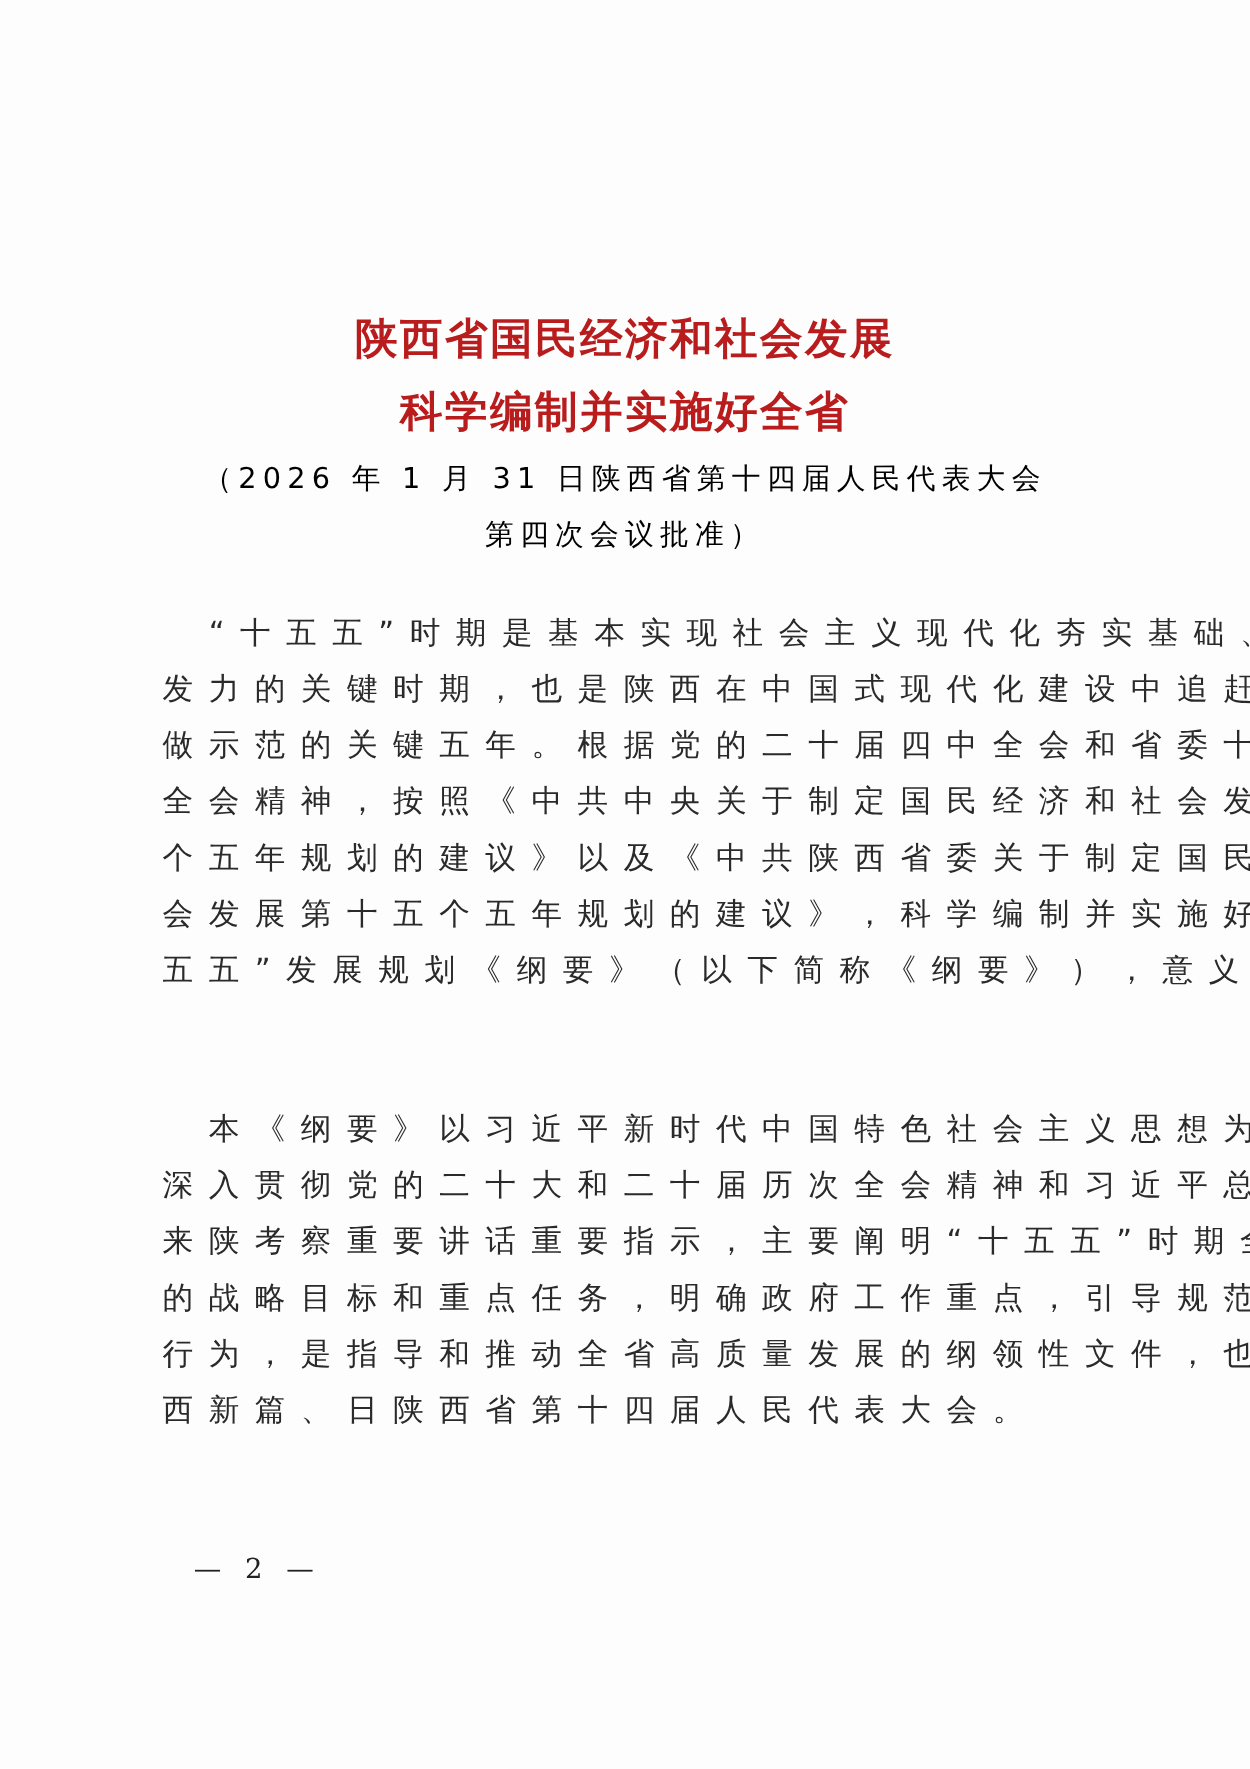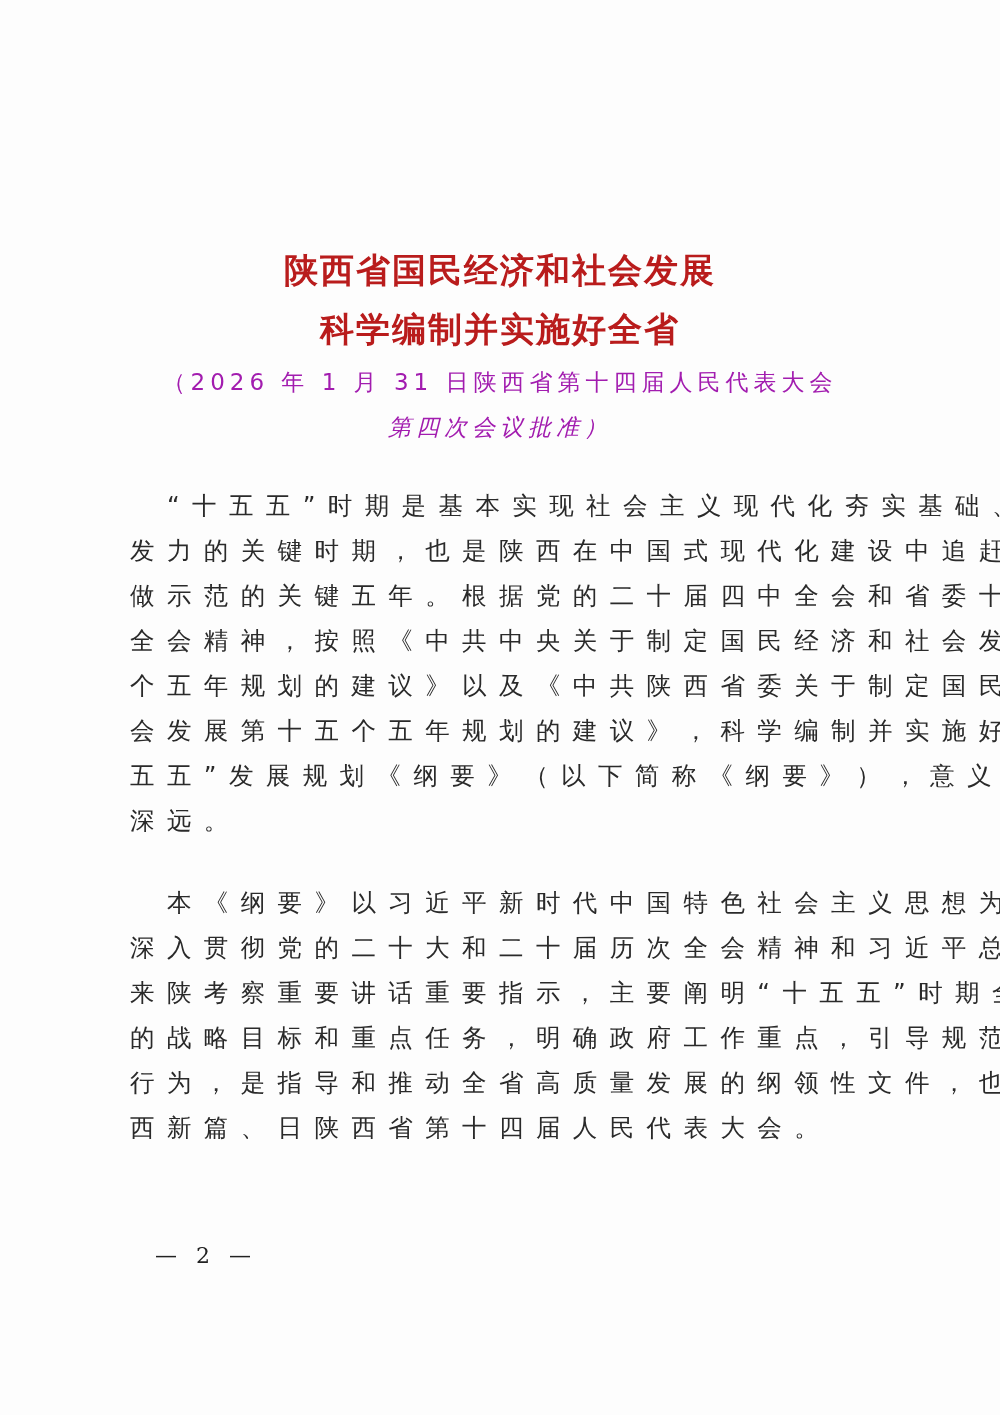--- a/index.html
+++ b/index.html
@@ -8,24 +8,24 @@
   .title {
     position: absolute; left: 0; width: 1000px; text-align: center;
     font-family: "DejaVu Serif", "Liberation Serif", serif;
     font-weight: bold; font-size: 34px; color: #b91c1c; letter-spacing: 2px;
   }
   .t1 { top: 248px; }
   .t2 { top: 307px; }
   .sub {
     position: absolute; left: 0; width: 1000px; text-align: center;
     font-family: "DejaVu Sans", "Liberation Sans", sans-serif;
-    font-size: 23px; color: #a21caf; letter-spacing: 5px;
+    font-size: 23px; color: #000000; letter-spacing: 5px;
   }
   .s1 { top: 367px; }
-  .s2 { top: 412px; font-style: italic; }
+  .s2 { top: 412px; }
   .para {
     position: absolute; left: 130px; width: 745px;
     font-family: "DejaVu Sans", "Liberation Sans", sans-serif;
     font-size: 24.5px; color: #2a2a2a;
   }
   .line { height: 45px; line-height: 45px; white-space: nowrap; letter-spacing: 12.4px; }
   .p1 { top: 483px; }
   .p2 { top: 880px; }
   .pagenum {
     position: absolute; top: 1243px; left: 155px;
@@ -43,21 +43,20 @@
   <div class="sub s2">第四次会议批准）</div>
 
   <div class="para p1">
     <div class="line">　“十五五”时期是基本实现社会主义现代化夯实基础、全面</div>
     <div class="line">发力的关键时期，也是陕西在中国式现代化建设中追赶超越、争</div>
     <div class="line">做示范的关键五年。根据党的二十届四中全会和省委十四届九次</div>
     <div class="line">全会精神，按照《中共中央关于制定国民经济和社会发展第十五</div>
     <div class="line">个五年规划的建议》以及《中共陕西省委关于制定国民经济和社</div>
     <div class="line">会发展第十五个五年规划的建议》，科学编制并实施好全省“十</div>
     <div class="line">五五”发展规划《纲要》（以下简称《纲要》），意义重大、影响</div>
-    <div class="line">深远。</div>
   </div>
 
   <div class="para p2">
     <div class="line">　本《纲要》以习近平新时代中国特色社会主义思想为指导，</div>
     <div class="line">深入贯彻党的二十大和二十届历次全会精神和习近平总书记历次</div>
     <div class="line">来陕考察重要讲话重要指示，主要阐明“十五五”时期全省发展</div>
     <div class="line">的战略目标和重点任务，明确政府工作重点，引导规范经营主体</div>
     <div class="line">行为，是指导和推动全省高质量发展的纲领性文件，也是谱写陕</div>
     <div class="line">西新篇、日陕西省第十四届人民代表大会。</div>
   </div>

